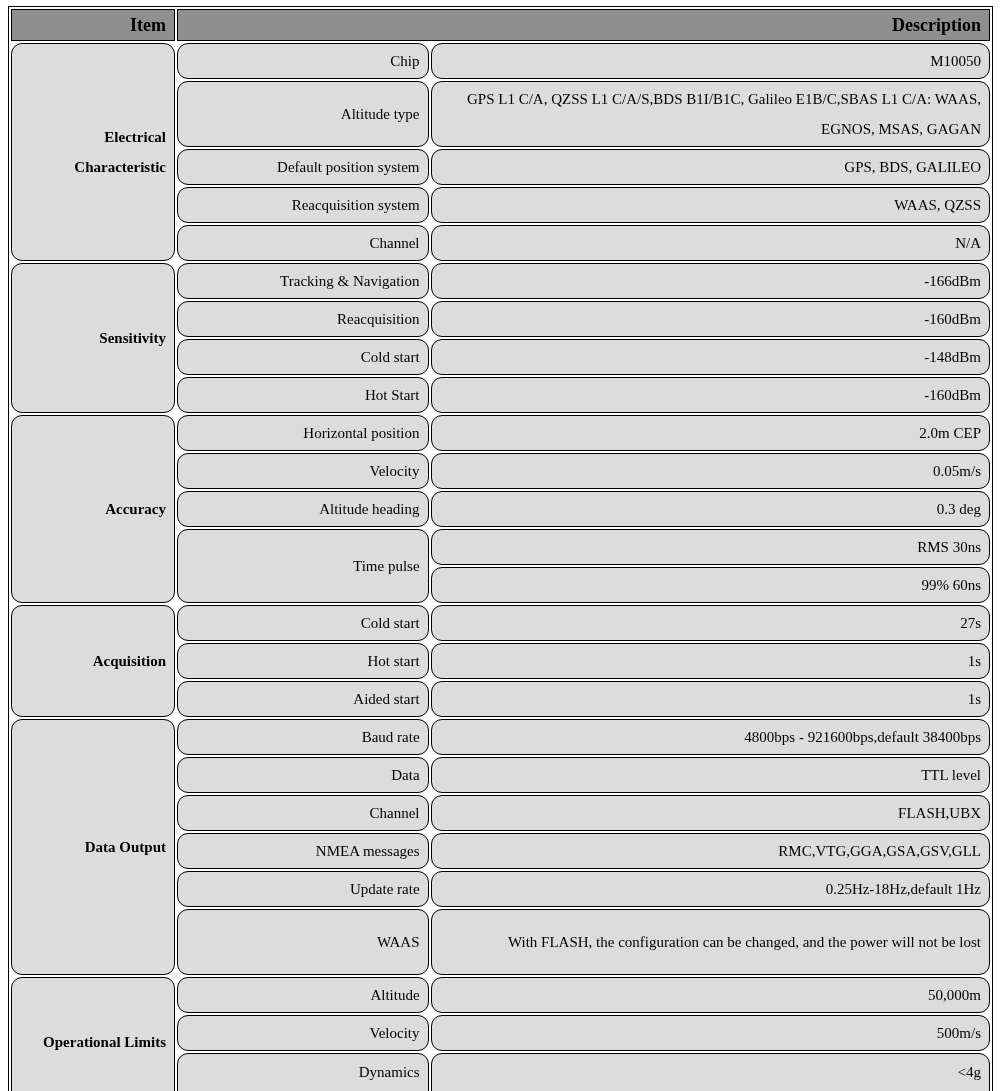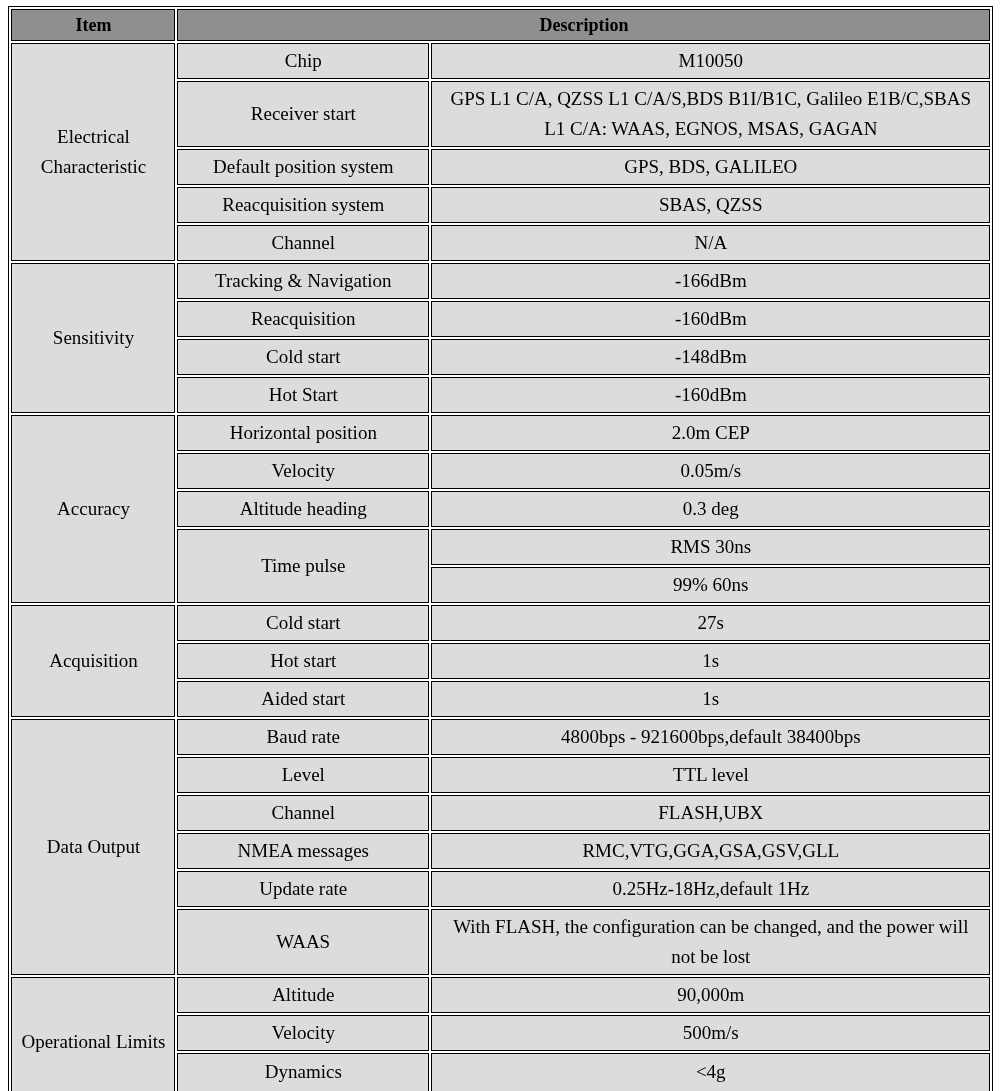--- a/index.html
+++ b/index.html
@@ -26,40 +26,41 @@
     border-spacing: 2px;
     border: 1px solid var(--border-color, #000000);
     background: var(--page-bg, #ffffff);
   }
   col.c1 { width: 163px; }
   col.c2 { width: 250px; }
   col.c3 { width: 556px; }
   th, td {
     box-sizing: border-box;
     border: 1px solid var(--border-color, #000000);
-    text-align: center;
+    text-align: right;
     vertical-align: middle;
     padding: 1px 8px 1px 9px;
     overflow: hidden;
   }
   th {
     background: var(--header-bg, #8f8f8f);
     font-size: 18px;
     font-weight: bold;
     height: 32px;
     line-height: 22px;
   }
   td {
     background: var(--cell-bg, #dcdcdc);
-    font-size: 19px;
+    font-size: 15px;
     line-height: 30px;
     height: 36px;
+    border-radius: 11px;
   }
   tr.tall td.value, tr.tall td.label { height: 66px; }
-  td.group { vertical-align: middle; }
+  td.group { vertical-align: middle; font-weight: bold; }
   tbody tr:last-child td.label,
   tbody tr:last-child td.value {
     height: 54px;
     vertical-align: top;
     padding-top: 3px;
   }
 </style>
 </head>
 <body>
 
@@ -76,30 +77,30 @@
         <th colspan="2">Description</th>
       </tr>
     </thead>
     <tbody id="spec-body">
         <tr>
           <td class="group" rowspan="5">Electrical Characteristic</td>
           <td class="label">Chip</td>
           <td class="value">M10050</td>
         </tr>
         <tr class="tall">
-          <td class="label">Receiver start</td>
+          <td class="label">Altitude type</td>
           <td class="value">GPS L1 C/A, QZSS L1 C/A/S,BDS B1I/B1C, Galileo E1B/C,SBAS L1 C/A: WAAS, EGNOS, MSAS, GAGAN</td>
         </tr>
         <tr>
           <td class="label">Default position system</td>
           <td class="value">GPS, BDS, GALILEO</td>
         </tr>
         <tr>
           <td class="label">Reacquisition system</td>
-          <td class="value">SBAS, QZSS</td>
+          <td class="value">WAAS, QZSS</td>
         </tr>
         <tr>
           <td class="label">Channel</td>
           <td class="value">N/A</td>
         </tr>
         <tr>
           <td class="group" rowspan="4">Sensitivity</td>
           <td class="label">Tracking &amp; Navigation</td>
           <td class="value">-166dBm</td>
         </tr>
@@ -147,21 +148,21 @@
         <tr>
           <td class="label">Aided start</td>
           <td class="value">1s</td>
         </tr>
         <tr>
           <td class="group" rowspan="6">Data Output</td>
           <td class="label">Baud rate</td>
           <td class="value">4800bps - 921600bps,default 38400bps</td>
         </tr>
         <tr>
-          <td class="label">Level</td>
+          <td class="label">Data</td>
           <td class="value">TTL level</td>
         </tr>
         <tr>
           <td class="label">Channel</td>
           <td class="value">FLASH,UBX</td>
         </tr>
         <tr>
           <td class="label">NMEA messages</td>
           <td class="value">RMC,VTG,GGA,GSA,GSV,GLL</td>
         </tr>
@@ -169,21 +170,21 @@
           <td class="label">Update rate</td>
           <td class="value">0.25Hz-18Hz,default 1Hz</td>
         </tr>
         <tr class="tall">
           <td class="label">WAAS</td>
           <td class="value">With FLASH, the configuration can be changed, and the power will not be lost</td>
         </tr>
         <tr>
           <td class="group" rowspan="3">Operational Limits</td>
           <td class="label">Altitude</td>
-          <td class="value">90,000m</td>
+          <td class="value">50,000m</td>
         </tr>
         <tr>
           <td class="label">Velocity</td>
           <td class="value">500m/s</td>
         </tr>
         <tr>
           <td class="label">Dynamics</td>
           <td class="value">&lt;4g</td>
         </tr>
       </tbody>

